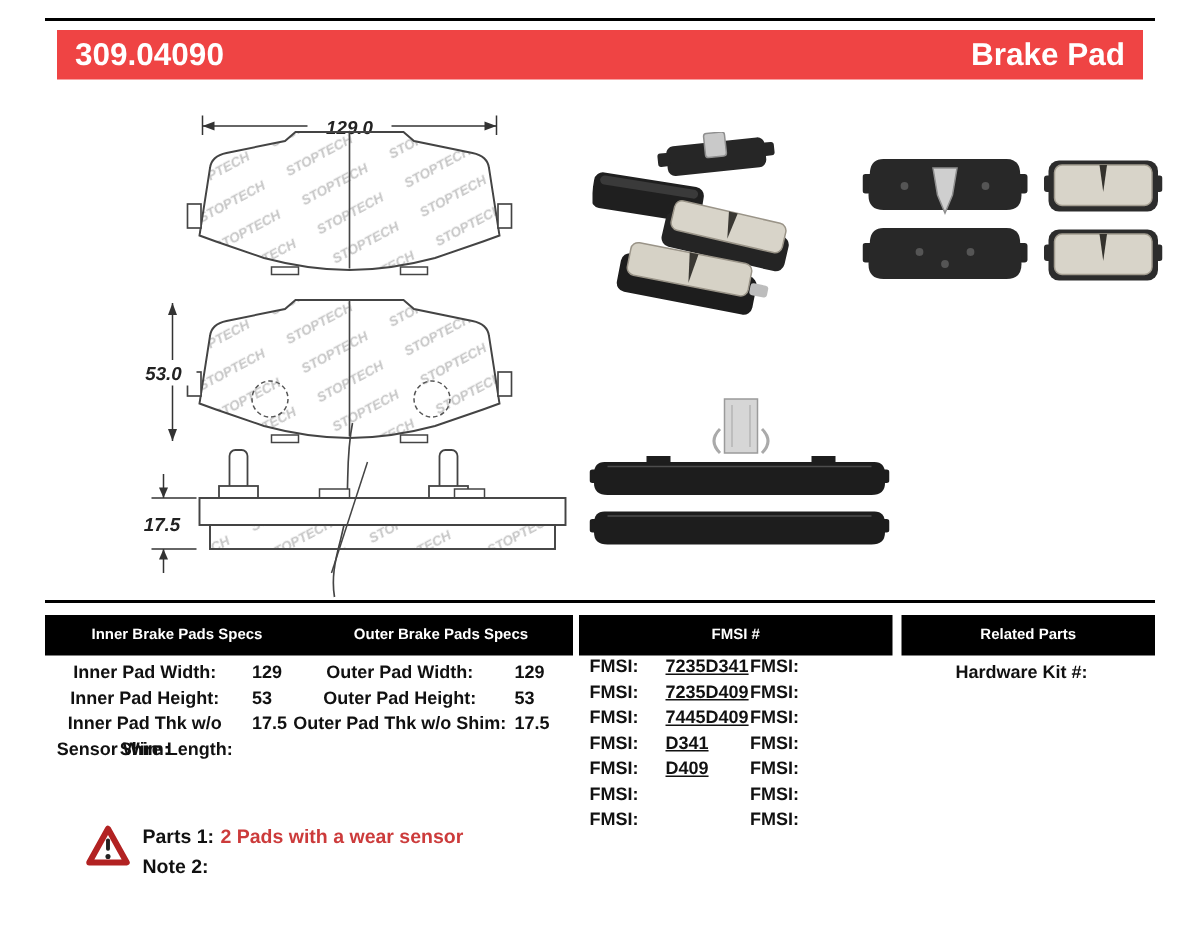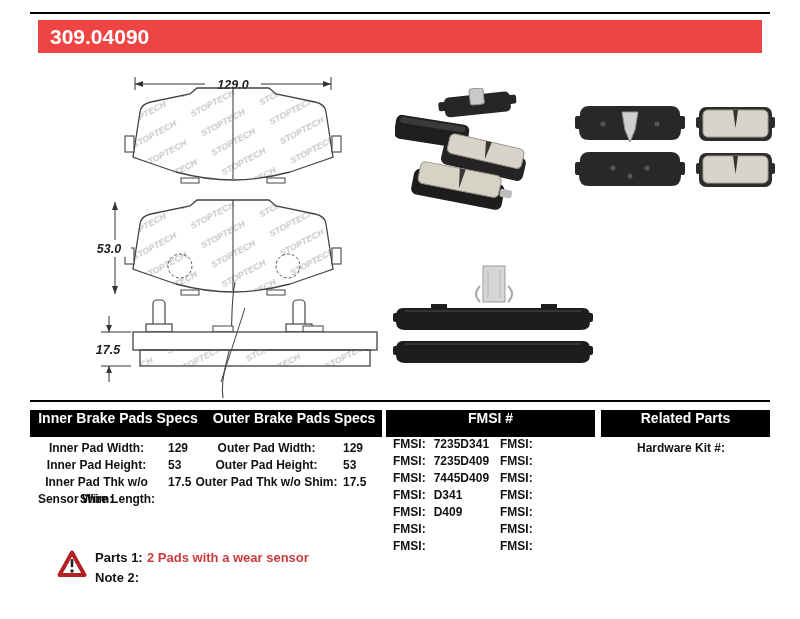--- a/index.html
+++ b/index.html
@@ -8,40 +8,40 @@
 
   .rule { position:absolute; background:#000; height:2px; }
   .rule-top { left:30px; top:12px; width:740px; }
   .rule-mid { left:30px; top:400px; width:740px; }
 
   .header-bar { position:absolute; left:38px; top:20px; width:724px; height:33px;
     background:#ef4444; color:#fff; display:flex; align-items:center;
     justify-content:space-between; padding:0 12px; font-size:21px; font-weight:bold; }
 
   .th-bar { position:absolute; top:410px; height:27px; background:#000; color:#fff;
-    display:flex; align-items:flex-start; font-size:14px; font-weight:bold; }
+    display:flex; align-items:center; font-size:10px; font-weight:bold; }
   .th-specs { left:30px; width:352px; }
   .th-specs span { flex:1; text-align:center; }
   .th-fmsi { left:386px; width:209px; justify-content:center; }
   .th-related { left:601px; width:169px; justify-content:center; }
 
   .spec-block { position:absolute; top:440px; font-size:12px; font-weight:bold; color:#111; }
   .spec-row { display:flex; height:17px; line-height:17px; }
   .spec-label { text-align:center; }
   .spec-value { margin-left:5px; text-align:left; }
   .inner-block { left:30px; width:175px; }
   .inner-block .spec-label { width:133px; }
   .outer-block { left:195px; width:186px; }
   .outer-block .spec-label { width:143px; }
 
   .fmsi-col { position:absolute; top:436px; font-size:12px; font-weight:bold; color:#111; }
   .fmsi-col-left { left:393px; width:104px; }
   .fmsi-col-right { left:500px; width:92px; }
   .fmsi-row { display:flex; height:17px; line-height:17px; }
-  .fmsi-row .spec-value { margin-left:8px; }
+  .fmsi-row .spec-value { margin-left:18px;text-decoration:underline; }
 
   .related-block { position:absolute; left:637px; top:440px; font-size:12px;
     font-weight:bold; color:#111; }
   .related-row { display:flex; height:17px; line-height:17px; }
 
   .notes { position:absolute; left:95px; top:548px; font-size:13px; font-weight:bold; color:#111; }
   .note-row { height:20px; line-height:20px; display:flex; }
   .note-label { width:48px; }
   .note-text { color:#cc3b3b; margin-left:4px; }
 
@@ -51,20 +51,21 @@
 </style>
 </head>
 <body>
 
 <div class="page">
 
   <div class="rule rule-top"></div>
 
   <div class="header-bar">
     <span>309.04090</span>
+    <span>Brake Pad</span>
   </div>
 
   <svg style="position:absolute;left:85px;top:60px;" width="305" height="345" viewBox="0 0 305 345">
     <defs>
       <pattern id="wm" width="66" height="22" patternUnits="userSpaceOnUse" patternTransform="rotate(-28)">
         <text x="2" y="13" style="font:italic bold 9px 'Liberation Sans',sans-serif" fill="#c6c6c6">STOPTECH</text>
       </pattern>
       <g id="padface">
         <path d="M 48,97 L 55,52 Q 56,44 66,42 L 105,34 L 112,28 L 184,28 L 191,34 L 230,42 Q 240,44 241,52 L 248,97
                  L 237,101 L 205,112 Q 175,120 148,120 Q 121,120 91,112 L 59,101 Z" fill="url(#wm)" stroke="#444" stroke-width="1.3"></path>

